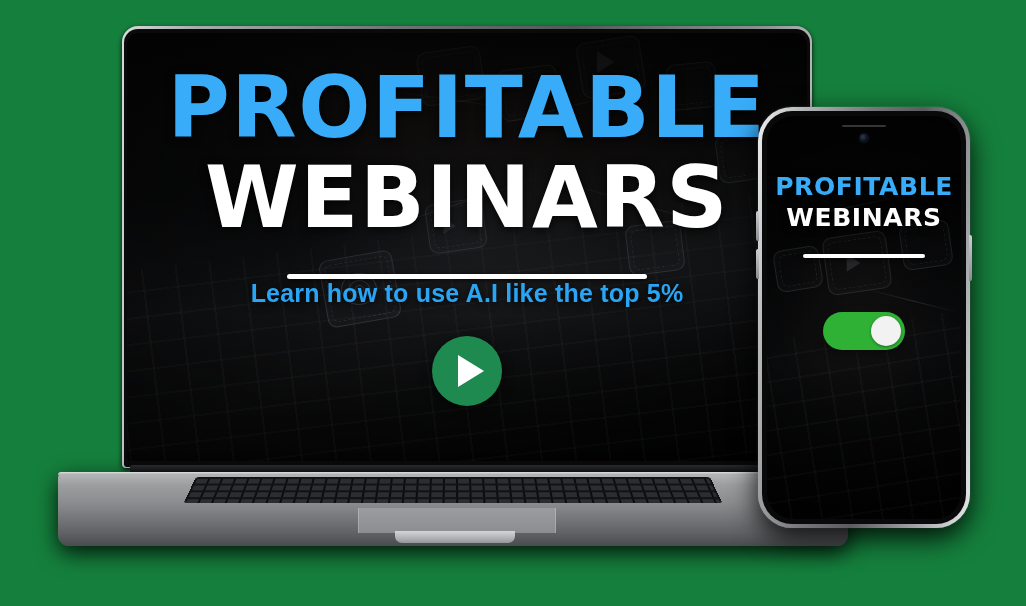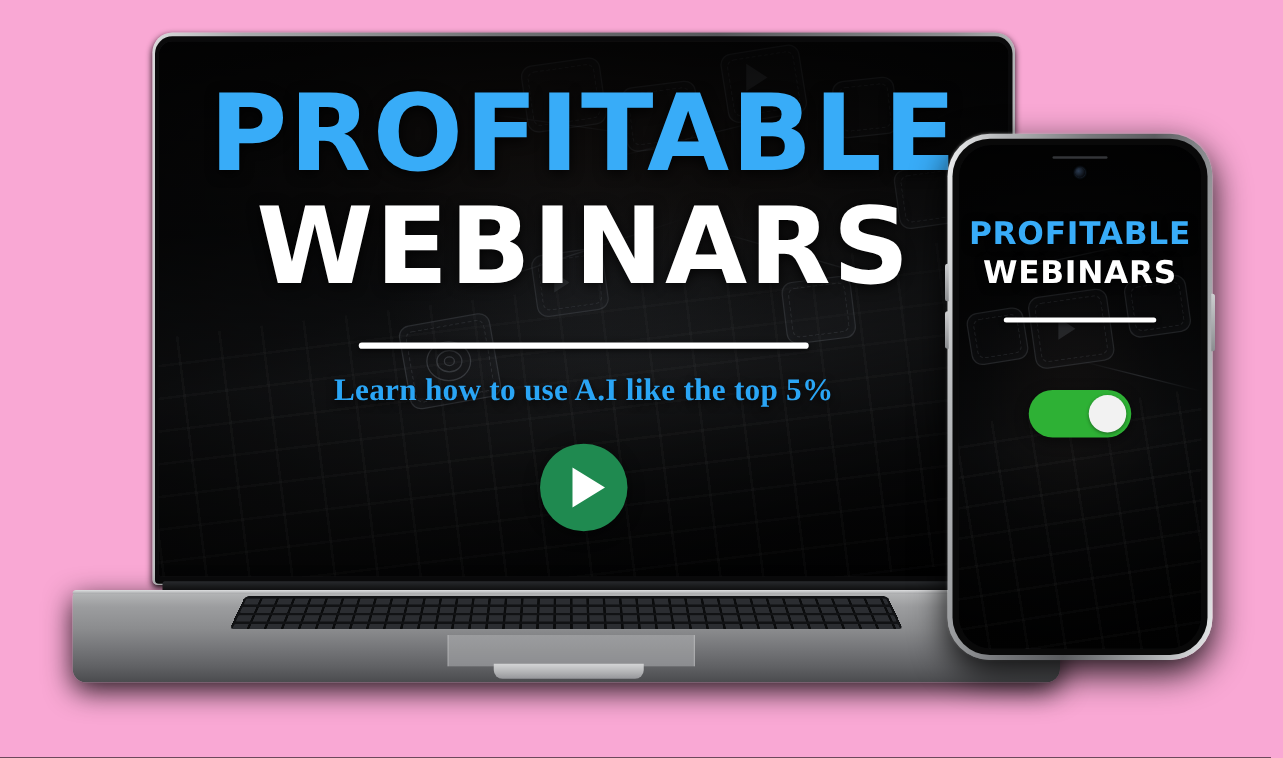--- a/index.html
+++ b/index.html
@@ -13,21 +13,21 @@
     overflow: hidden;
     font-family: "Liberation Sans", sans-serif;
     position: relative;
   }
 
   #stage {
     position: absolute;
     left: 0; top: 0;
     width: 1026px;
     height: 606px;
-    background: #f9a8d4;
+    background: #15803d;
   }
 
   
   .laptop {
     position: absolute;
     left: 58px;
     top: 18px;
     width: 790px;
     height: 528px;
   }
@@ -175,27 +175,26 @@
   .divider {
     width: 360px;
     height: 5px;
     background: #ffffff;
     border-radius: 3px;
     margin-top: 34px;
     box-shadow: 0 1px 5px rgba(0,0,0,0.8);
   }
 
   .subtitle {
-    margin-top: 20px;
     font-size: 25px;
     font-weight: 700;
     color: #2aa5f5;
     letter-spacing: 0.2px;
     white-space: nowrap;
-    font-family: Liberation Serif, serif;
+    font-family: Liberation Sans, sans-serif;
     text-shadow: 0 2px 8px rgba(0,0,0,0.9);
   }
 
   .play-button {
     margin-top: 28px;
     width: 70px;
     height: 70px;
     border-radius: 50%;
     background: #1f8a50;
     display: flex;

